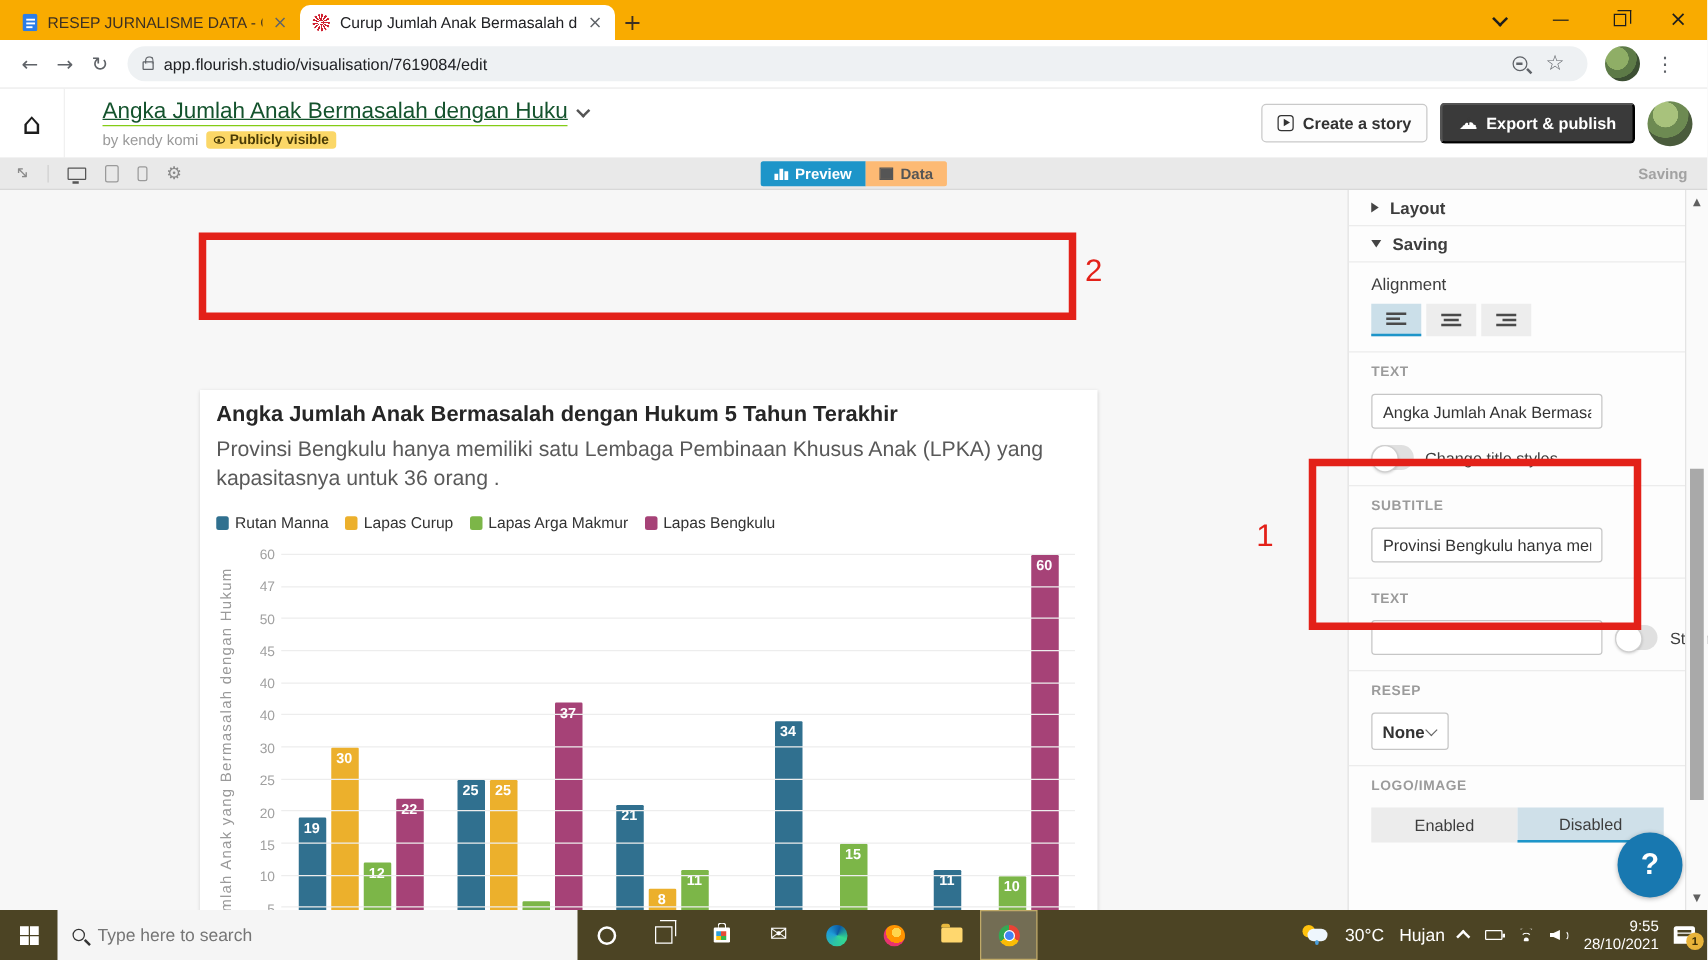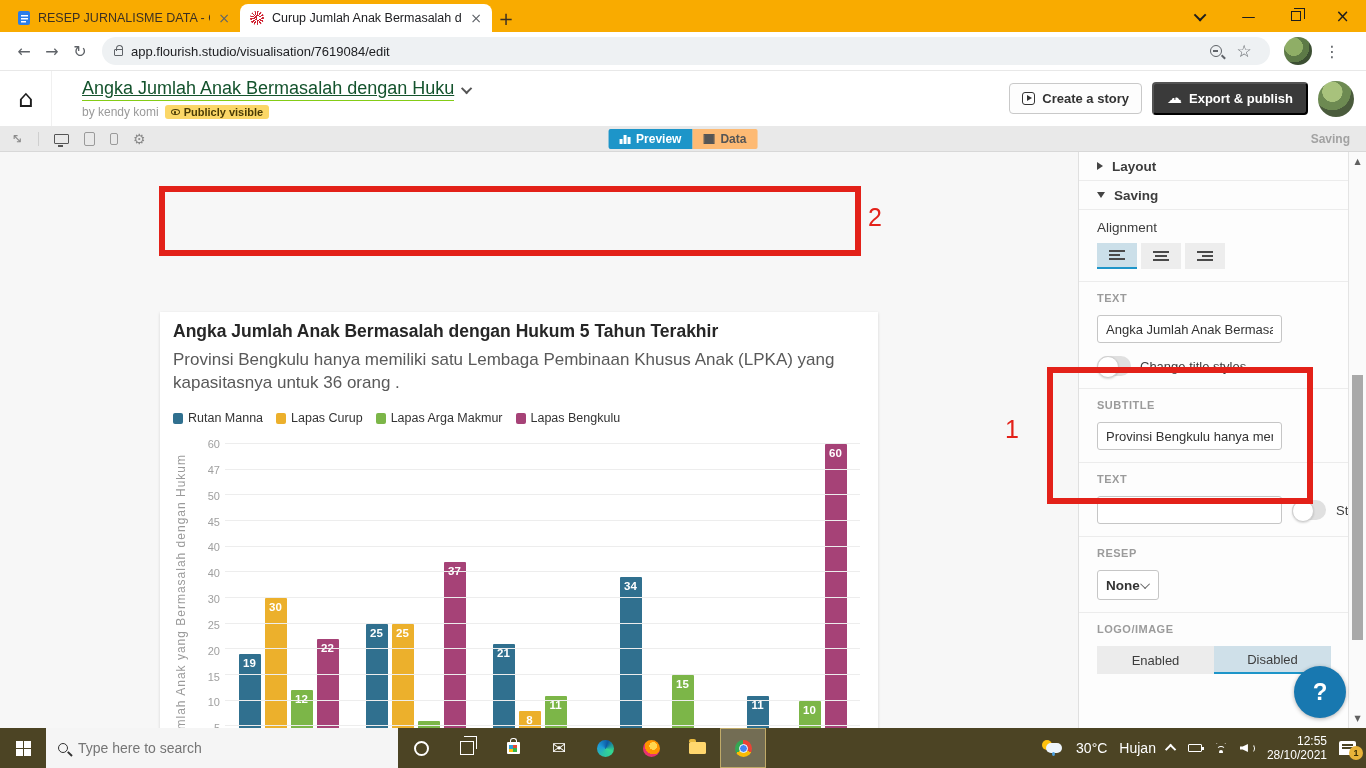--- a/index.html
+++ b/index.html
@@ -147,21 +147,21 @@
   .anno-box1 { left:1047px; top:367px; width:266px; height:137px; }
   .anno-num { position:absolute; color:#e32119; font-size:25px; font-weight:500; z-index:60; }
   .anno-num2 { left:868px; top:203px; }
   .anno-num1 { left:1005px; top:415px; }
 
   
   .taskbar { position:absolute; left:0; top:728px; width:1366px; height:40px; background:#4c4424; display:flex; align-items:stretch; z-index:50; }
   .tb-cell { width:46px; display:flex; align-items:center; justify-content:center; }
   .win-logo { width:15px; height:15px; display:grid; grid-template-columns:7px 7px; grid-template-rows:7px 7px; gap:1.5px; }
   .win-logo i { background:#fff; }
-  .tb-search { width:352px; background:#f5f5f5; display:flex; align-items:center; gap:10px; padding:0 12px; }
+  .tb-search { width:416px; background:#f5f5f5; display:flex; align-items:center; gap:10px; padding:0 12px; }
   .mag { width:10px; height:10px; border:1.7px solid #333; border-radius:50%; position:relative; flex:none; }
   .mag::after { content:""; position:absolute; left:8px; top:9px; width:6px; height:1.7px; background:#333; transform:rotate(45deg); }
   .tb-search input { border:none; background:transparent; outline:none; font-size:14px; color:#444; width:100%; font-family:"Liberation Sans",sans-serif; }
   .cortana { width:15px; height:15px; border:2px solid #fff; border-radius:50%; }
   .taskview { width:14px; height:14px; border:1.7px solid #fff; position:relative; }
   .taskview::before { content:""; position:absolute; left:3px; top:-6px; width:12px; height:12px; border:1.7px solid #fff; border-left:none; border-bottom:none; }
   .store-ic { width:13px; height:12px; background:#fff; border-radius:1px; position:relative; }
   .store-ic::before { content:""; position:absolute; left:3px; top:-4px; width:5px; height:4px; border:1.5px solid #fff; border-bottom:none; border-radius:3px 3px 0 0; }
   .store-ic::after { content:""; position:absolute; left:2.5px; top:2.5px; width:8px; height:7px;
     background:conic-gradient(#e64a36 0 25%, #39b54a 0 50%, #ffc20e 0 75%, #2e9fd9 0); }
@@ -588,21 +588,21 @@
       <span class="wifi">
           <i></i>
           <i></i>
           <i></i>
         </span>
       <span style="display:flex;align-items:center">
           <span class="speaker"></span>
           <span class="spk-wave" style="margin-left:2px"></span>
         </span>
       <div class="tb-clock">
-        <div>12:55</div>
+        <div>9:55</div>
         <div>28/10/2021</div>
       </div>
       <span class="notif">
         <span class="notif-badge">1</span>
       </span>
     </div>
   </div>
 
 </div>
 

